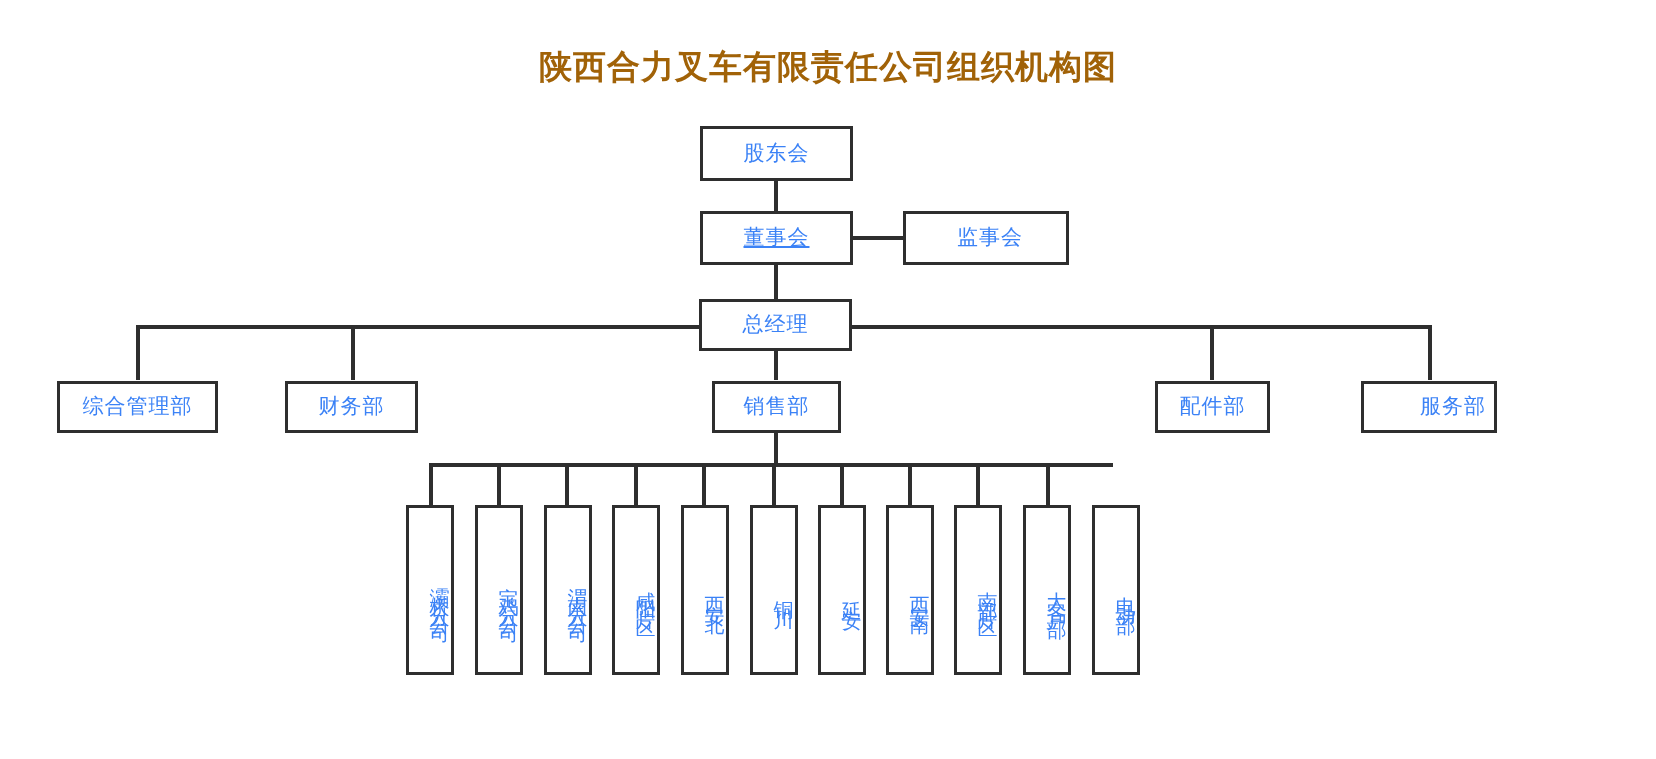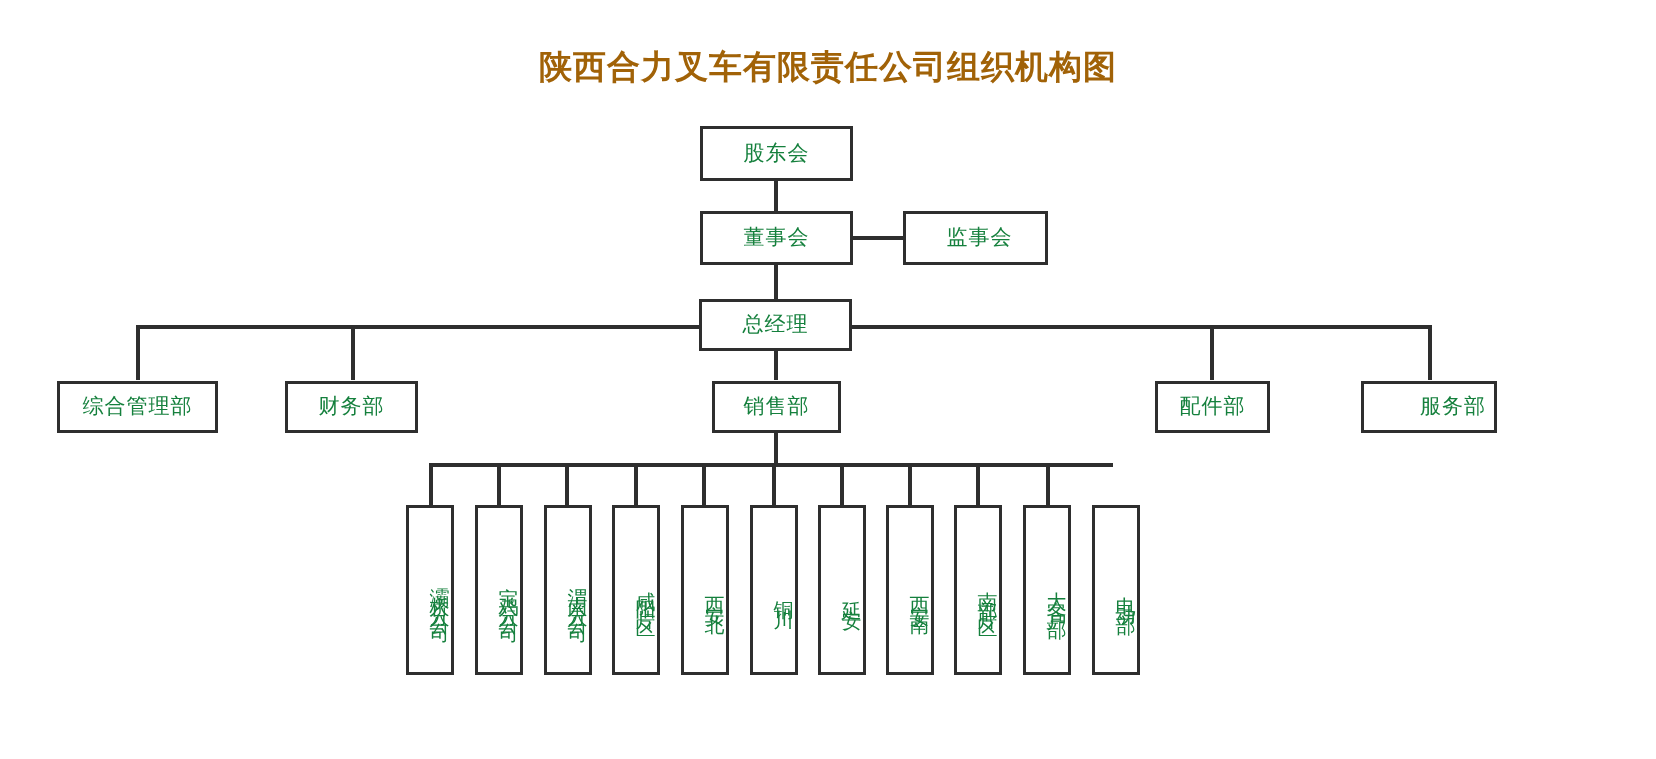--- a/index.html
+++ b/index.html
@@ -37,21 +37,21 @@
   
   .node {
     position: absolute;
     box-sizing: border-box;
     border: 3px solid #2e2e2e;
     background: #ffffff;
     display: flex;
     align-items: center;
     justify-content: center;
     font-size: 21px;
-    color: #15803d;
+    color: #3b82f6;
     letter-spacing: 1px;
     line-height: 1.1;
     z-index: 3;
   }
 
   
   .node.vert {
     writing-mode: vertical-rl;
     text-orientation: upright;
     align-items: flex-start;
@@ -74,22 +74,22 @@
 <body>
 
 <div id="canvas">
 
   <div class="chart-title">陕西合力叉车有限责任公司组织机构图</div>
 
   <div class="node" style="left:700px; top:126px; width:153px; height:55px;">股东会</div>
 
   <div class="line v" style="left:774px; top:181px; height:30px;"></div>
 
-  <div class="node" style="left:700px; top:211px; width:153px; height:54px;">董事会</div>
-  <div class="node" style="left:903px; top:211px; width:145px; height:54px;padding-left:8px;">监事会</div>
+  <div class="node" style="left:700px; top:211px; width:153px; height:54px;text-decoration:underline;">董事会</div>
+  <div class="node" style="left:903px; top:211px; width:166px; height:54px;padding-left:8px;">监事会</div>
 
   <div class="line h" style="left:853px; top:236px; width:50px;"></div>
 
   <div class="line v" style="left:774px; top:265px; height:34px;"></div>
 
   <div class="node" style="left:699px; top:299px; width:153px; height:52px;">总经理</div>
 
   <div class="line h" style="left:136px; top:325px; width:1294px;"></div>
 
   <div class="line v" style="left:136px; top:325px; height:55px;"></div>

